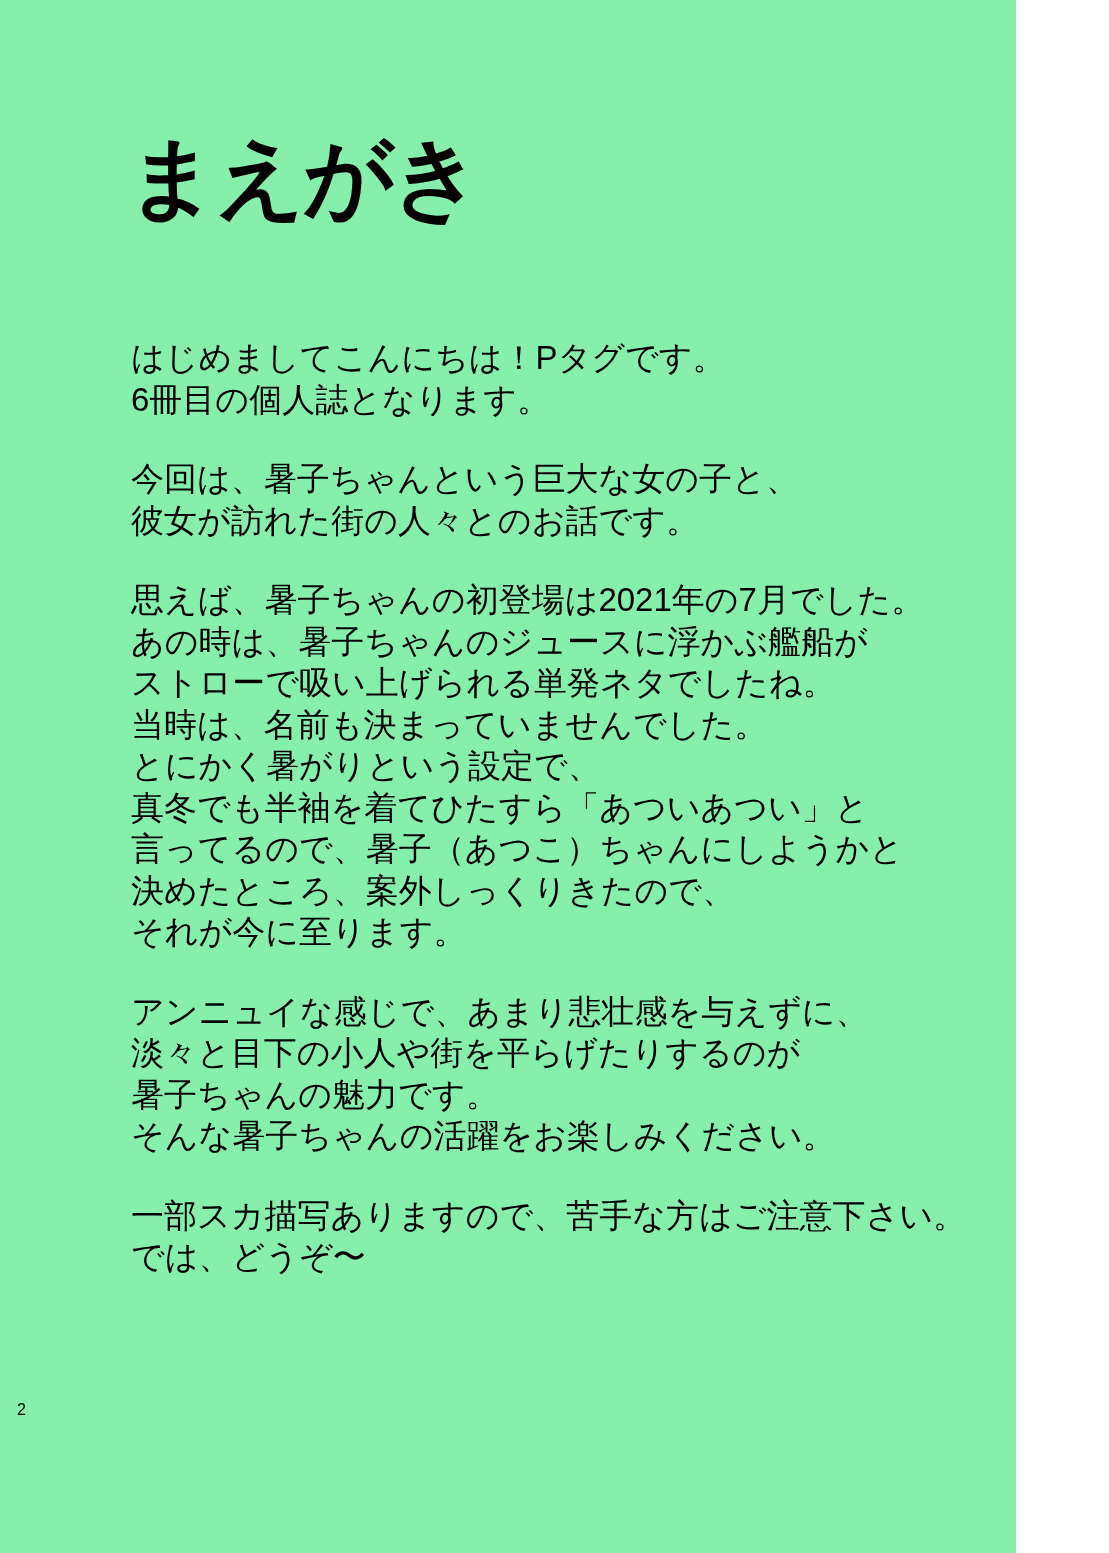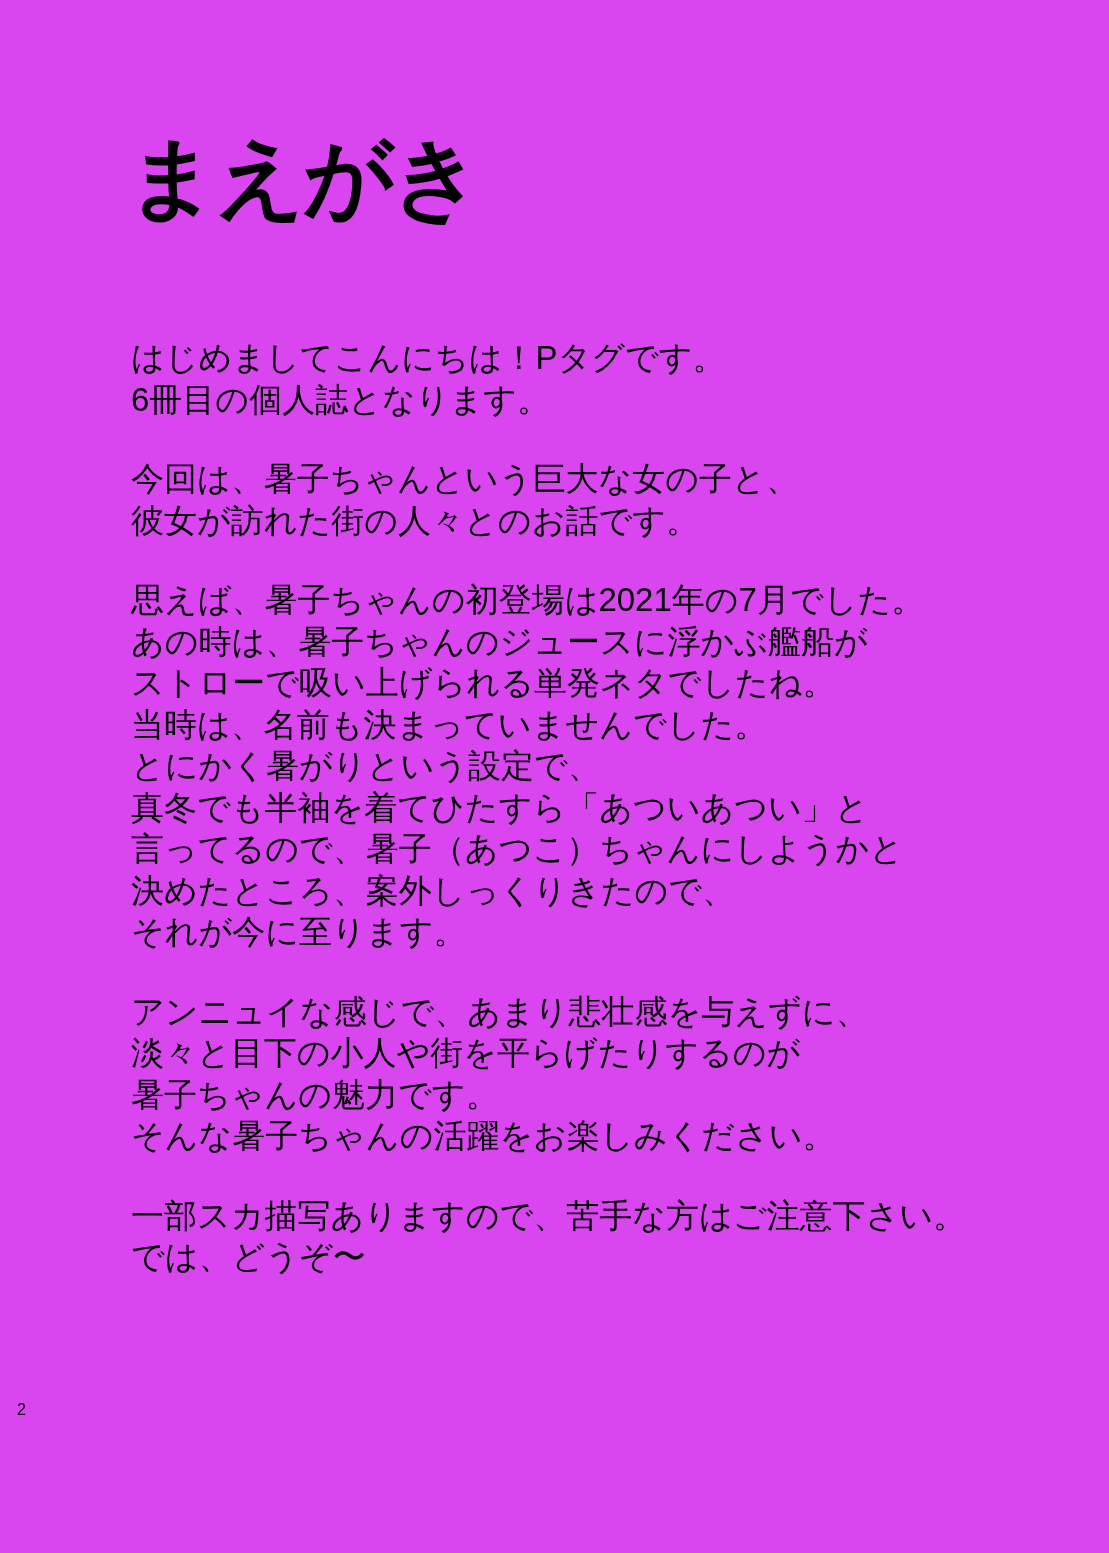--- a/index.html
+++ b/index.html
@@ -2,23 +2,23 @@
 <html lang="ja"><head>
 <meta charset="utf-8">
 <style>
   html, body {
     margin: 0;
     padding: 0;
     background: #ffffff;
   }
   .page {
     position: relative;
-    width: 1109px;
+    width: 1016px;
     height: 1553px;
-    background: #d946ef;
+    background: #86efac;
     overflow: hidden;
     font-family: "Liberation Sans", "DejaVu Sans", sans-serif;
     color: #000000;
   }
   .title {
     position: absolute;
     left: 127px;
     top: 133px;
     margin: 0;
     font-size: 89px;

